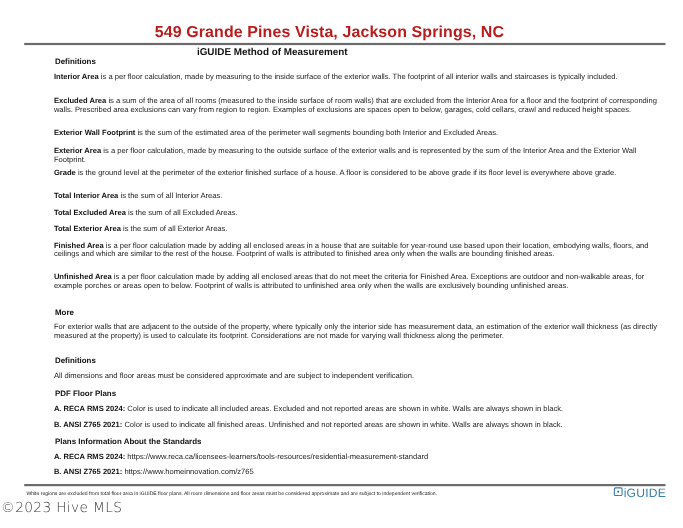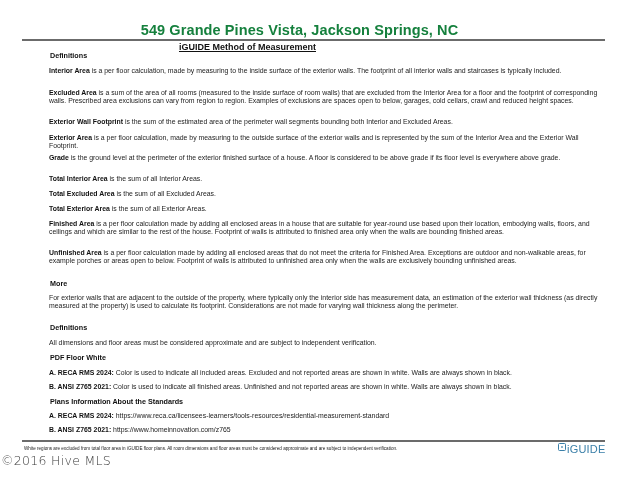--- a/index.html
+++ b/index.html
@@ -3,28 +3,28 @@
 <meta charset="utf-8">
 <style>
   html, body { margin: 0; padding: 0; }
   body {
     width: 621px; height: 480px; overflow: hidden; position: relative;
     background: #ffffff; color: #1a1a1a;
     font-family: "Liberation Sans", sans-serif;
   }
   .title {
     position: absolute; top: 22px; left: 0; width: 599px; text-align: center;
-    font-size: 14.5px; font-weight: bold; color: #15803d; letter-spacing: 0.1px;
+    font-size: 14.5px; font-weight: bold; color: #b91c1c; letter-spacing: 0.1px;
   }
   .rule-top {
     position: absolute; top: 39px; left: 22px; width: 583px; height: 2px; background: #6b6b6b;
   }
   .subtitle {
     position: absolute; top: 42px; left: 0; width: 495px; text-align: center;
-    font-size: 9px; font-weight: bold; color: #111; text-decoration: underline;
+    font-size: 9px; font-weight: bold; color: #111;
   }
   .section-h {
     position: absolute; left: 26px; font-size: 7.2px; font-weight: bold; color: #111; padding-left: 24px;
   }
   .para {
     position: absolute; left: 49px; width: 552px; font-size: 6.9px; line-height: 8.2px; color: #222;
   }
   .para b { color: #111; }
   .rule-bottom {
     position: absolute; top: 440px; left: 22px; width: 583px; height: 2px; background: #6b6b6b;
@@ -77,27 +77,27 @@
 <div class="para" style="top:220px"><b>Finished Area</b><span> is a per floor calculation made by adding all enclosed areas in a house that are suitable for year-round use based upon their location, embodying walls, floors, and ceilings and which are similar to the rest of the house. Footprint of walls is attributed to finished area only when the walls are bounding finished areas.</span></div>
 
 <div class="para" style="top:249px"><b>Unfinished Area</b><span> is a per floor calculation made by adding all enclosed areas that do not meet the criteria for Finished Area. Exceptions are outdoor and non-walkable areas, for example porches or areas open to below. Footprint of walls is attributed to unfinished area only when the walls are exclusively bounding unfinished areas.</span></div>
 
 <div class="section-h" style="top:279px">More</div>
 <div class="para" style="top:294px">For exterior walls that are adjacent to the outside of the property, where typically only the interior side has measurement data, an estimation of the exterior wall thickness (as directly measured at the property) is used to calculate its footprint. Considerations are not made for varying wall thickness along the perimeter.</div>
 
 <div class="section-h" style="top:323px">Definitions</div>
 <div class="para" style="top:339px">All dimensions and floor areas must be considered approximate and are subject to independent verification.</div>
 
-<div class="section-h" style="top:353px">PDF Floor White</div>
+<div class="section-h" style="top:353px">PDF Floor Plans</div>
 <div class="para" style="top:369px"><b>A. RECA RMS 2024:</b><span> Color is used to indicate all included areas. Excluded and not reported areas are shown in white. Walls are always shown in black.</span></div>
 <div class="para" style="top:383px"><b>B. ANSI Z765 2021:</b><span> Color is used to indicate all finished areas. Unfinished and not reported areas are shown in white. Walls are always shown in black.</span></div>
 
 <div class="section-h" style="top:397px">Plans Information About the Standards</div>
 <div class="para" style="top:412px"><b>A. RECA RMS 2024:</b><span> https://www.reca.ca/licensees-learners/tools-resources/residential-measurement-standard</span></div>
 <div class="para" style="top:426px"><b>B. ANSI Z765 2021:</b><span> https://www.homeinnovation.com/z765</span></div>
 
 <div class="rule-bottom"></div>
 <div class="footer-note">White regions are excluded from total floor area in iGUIDE floor plans. All room dimensions and floor areas must be considered approximate and are subject to independent verification.</div>
 <div class="brand">
   <span class="brand-icon"></span>
   <span>iGUIDE</span>
 </div>
-<div class="copyright">©2016 Hive MLS</div>
+<div class="copyright">©2023 Hive MLS</div>
 
 </body></html>

